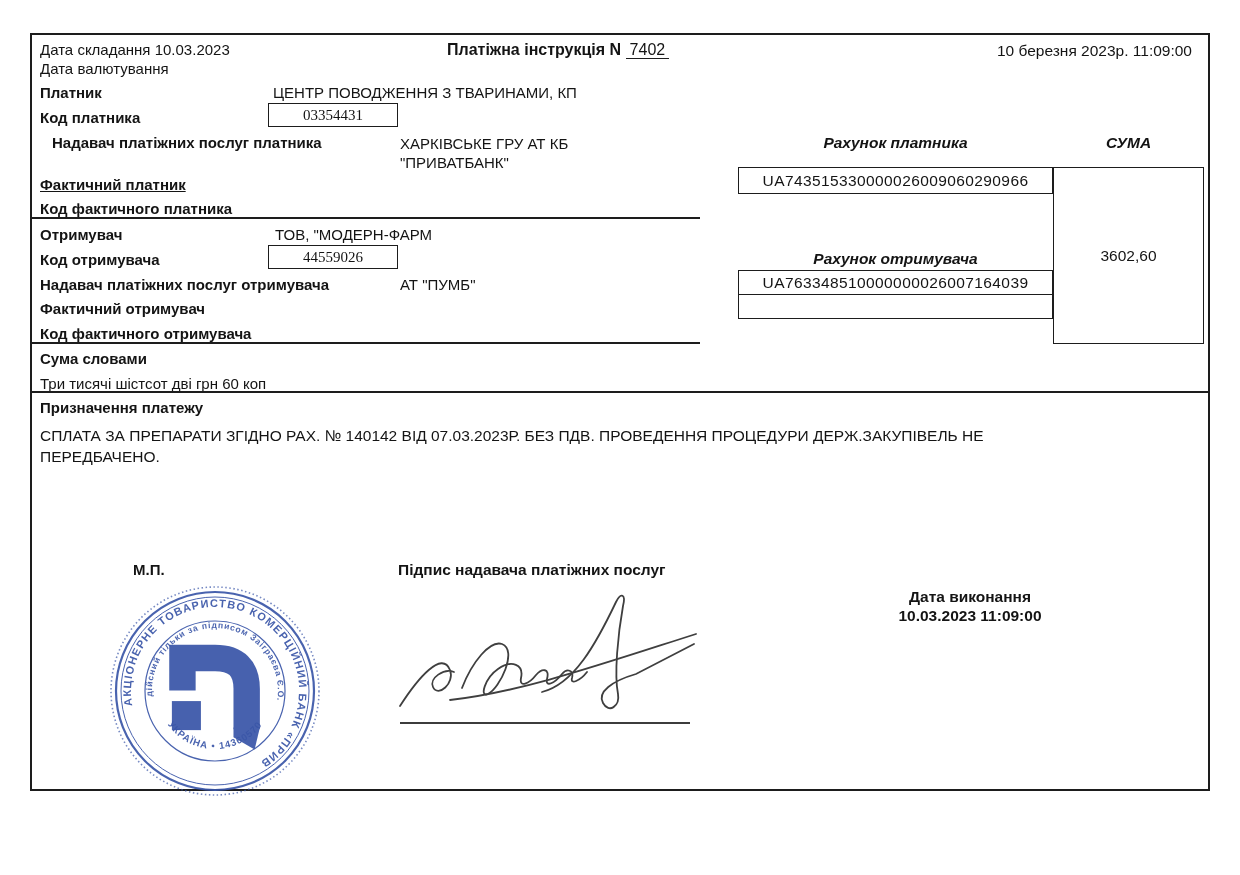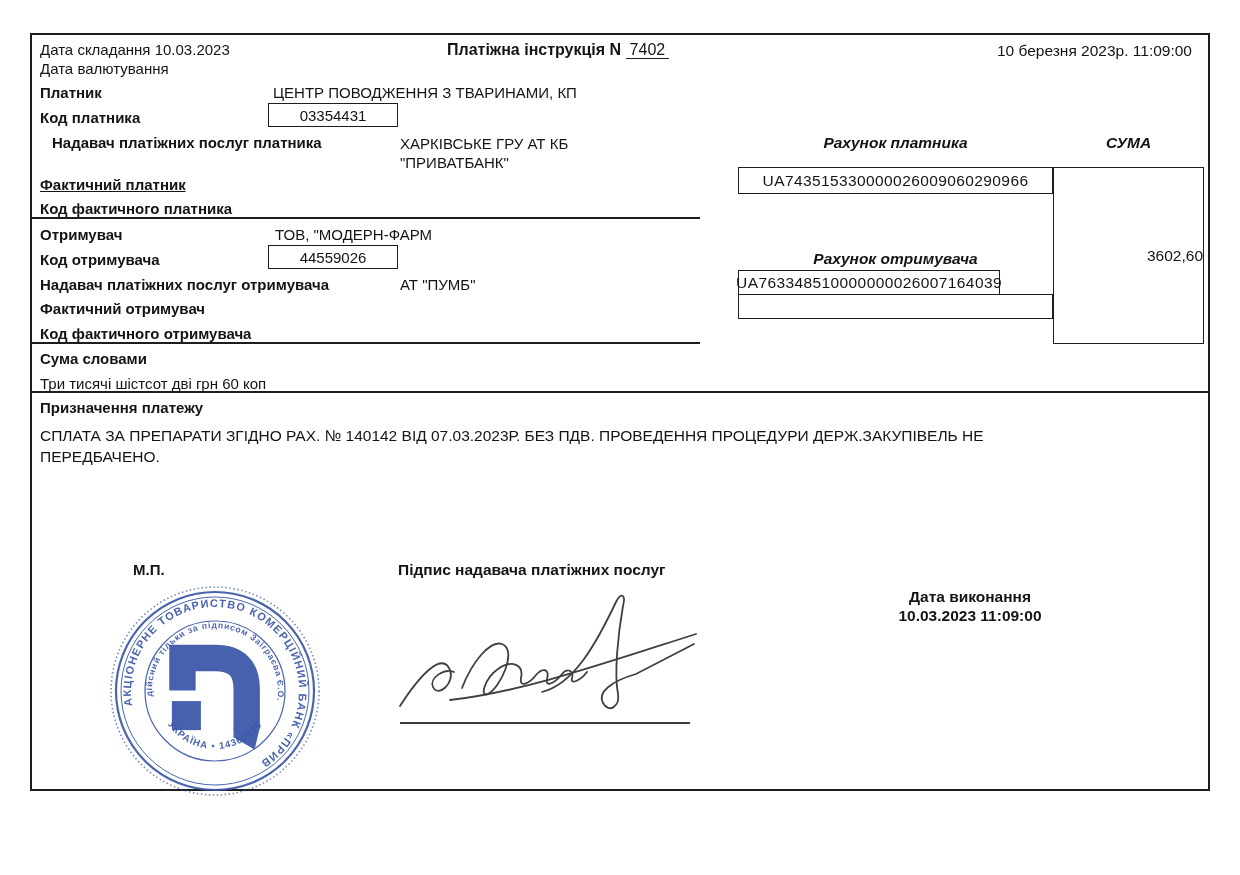--- a/index.html
+++ b/index.html
@@ -4,28 +4,28 @@
 <style>
   * { margin:0; padding:0; box-sizing:border-box; }
   html,body { width:1240px; height:875px; background:#ffffff; }
   body { position:relative; font-family:"Liberation Sans", sans-serif; color:#141414; }
   .abs { position:absolute; }
   .lbl { font-weight:bold; font-size:15px; white-space:nowrap; }
   .val { font-weight:normal; font-size:15px; white-space:nowrap; }
   .doc-border { border:2px solid #1d1d1d; }
   .hline { background:#1d1d1d; height:2px; }
   .codebox { border:1.6px solid #1d1d1d; display:flex; align-items:center; justify-content:center;
-             font-size:15px; background:#fff; }
+             font-size:15px; background:#fff;font-family:Liberation Serif, serif; }
   .acctbox { border:1.6px solid #1d1d1d; display:flex; align-items:center; justify-content:center;
              font-size:15.5px; letter-spacing:.4px; background:#fff; }
   .hdr-center { font-size:16px; }
   .num-underline { font-weight:normal; border-bottom:1.6px solid #1d1d1d; padding:0 4px; }
   .right-block { text-align:right; font-size:15.5px; line-height:19px; }
   .col-header { font-weight:bold; font-size:15.5px; text-align:center;font-style:italic; }
-  .sum-box { border:1.8px solid #1d1d1d; display:flex; align-items:center; justify-content:flex-end;
+  .sum-box { border:1.8px solid #1d1d1d; display:flex; align-items:center; justify-content:center;
              font-size:15.5px; background:#fff; }
   .exec-block { text-align:center; font-weight:bold; font-size:15.5px; line-height:19px; }
   .purpose { font-size:15.5px; line-height:21px; }
   svg text { font-family:"Liberation Sans", sans-serif; }
 </style>
 </head>
 <body>
 
 <div class="abs doc-border" style="left:30px; top:33px; width:1180px; height:758px;"></div>
 
@@ -79,21 +79,21 @@
 <div class="abs lbl" style="left:40px; top:251px;text-align:center;">Код отримувача</div>
 <div class="abs codebox" style="left:268px; top:245px; width:130px; height:24px;">
   <span>44559026</span>
 </div>
 
 <div class="abs col-header" style="left:738px; top:250px; width:315px;">Рахунок отримувача</div>
 
 <div class="abs lbl" style="left:40px; top:276px;">Надавач платіжних послуг отримувача</div>
 <div class="abs val" style="left:400px; top:276px;">АТ "ПУМБ"</div>
 
-<div class="abs acctbox" style="left:738px; top:270px; width:262px; height:25px;">
+<div class="abs acctbox" style="left:738px; top:270px; width:315px; height:25px;">
   <span>UA763348510000000026007164039</span>
 </div>
 <div class="abs acctbox" style="left:738px; top:293.5px; width:315px; height:25px;"></div>
 
 <div class="abs lbl" style="left:40px; top:300px;">Фактичний отримувач</div>
 <div class="abs lbl" style="left:40px; top:325px;">Код фактичного отримувача</div>
 <div class="abs hline" style="left:30px; top:342px; width:670px;"></div>
 
 <div class="abs lbl" style="left:40px; top:350px;">Сума словами</div>
 <div class="abs val" style="left:40px; top:375px;">Три тисячі шістсот дві грн 60 коп</div>

